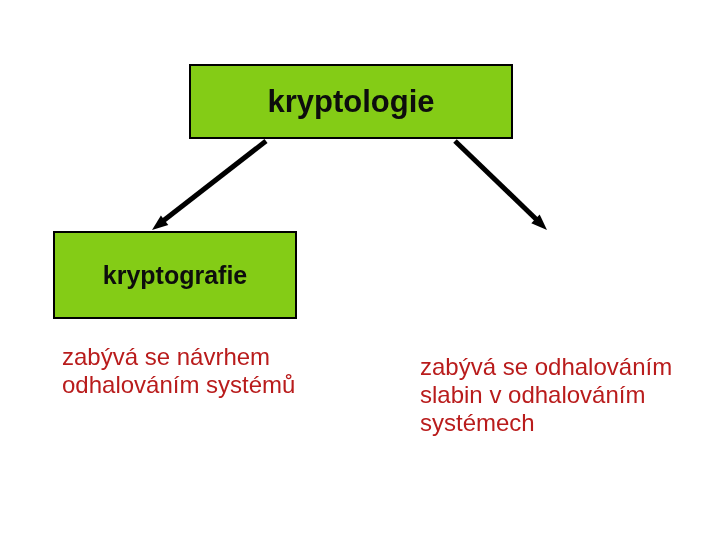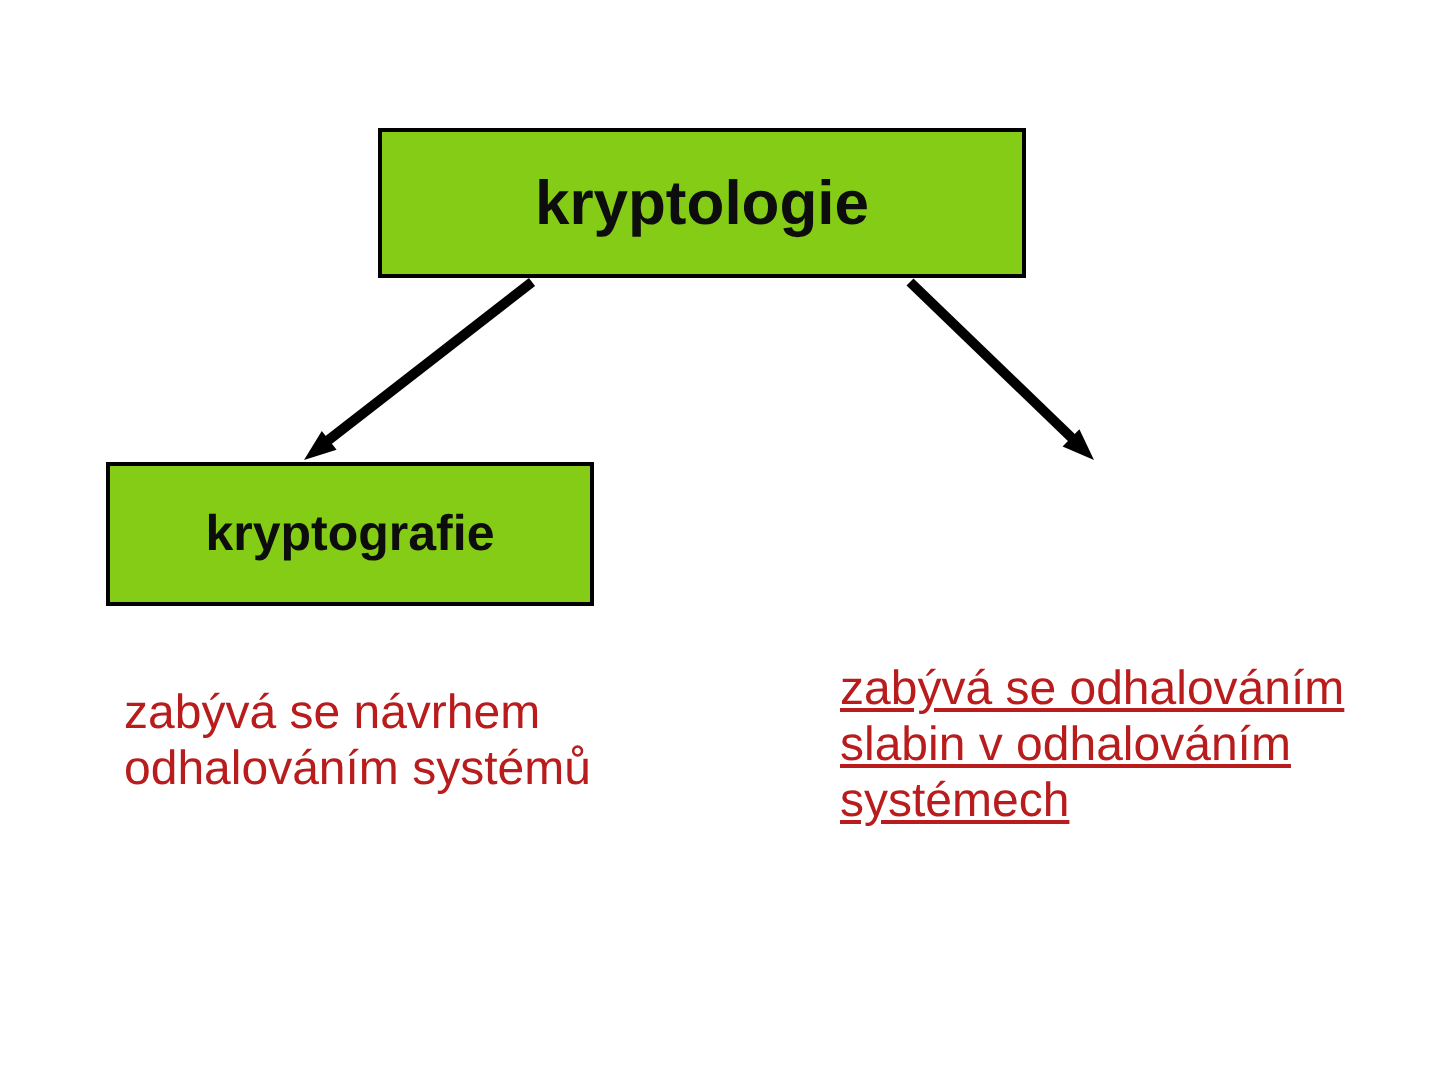--- a/index.html
+++ b/index.html
@@ -26,31 +26,31 @@
     justify-content: center;
     text-align: center;
   }
   .node-box .label {
     font-weight: bold;
     color: #0d0d0d;
     white-space: nowrap;
   }
   .root-box   { left: 189px; top: 64px;  width: 324px; height: 75px; }
   .root-box .label  { font-size: 31px; }
-  .left-box   { left: 53px;  top: 231px; width: 244px; height: 72px; align-items: center; }
+  .left-box   { left: 53px;  top: 231px; width: 244px; height: 88px; align-items: center; }
   .right-box  { left: 410px; top: 231px; width: 239px; height: 73px; }
   .left-box .label, .right-box .label { font-size: 25px; }
   .desc {
     position: absolute;
     font-size: 24px;
     line-height: 28px;
     color: #b91c1c;
   }
   .desc-left  { left: 62px;  top: 343px; width: 250px; }
-  .desc-right { left: 420px; top: 331px; width: 270px; text-decoration: underline; }
+  .desc-right { left: 420px; top: 353px; width: 270px; }
   .arrow-layer {
     position: absolute;
     left: 0;
     top: 0;
     width: 720px;
     height: 540px;
     pointer-events: none;
   }
 </style>
 </head>

